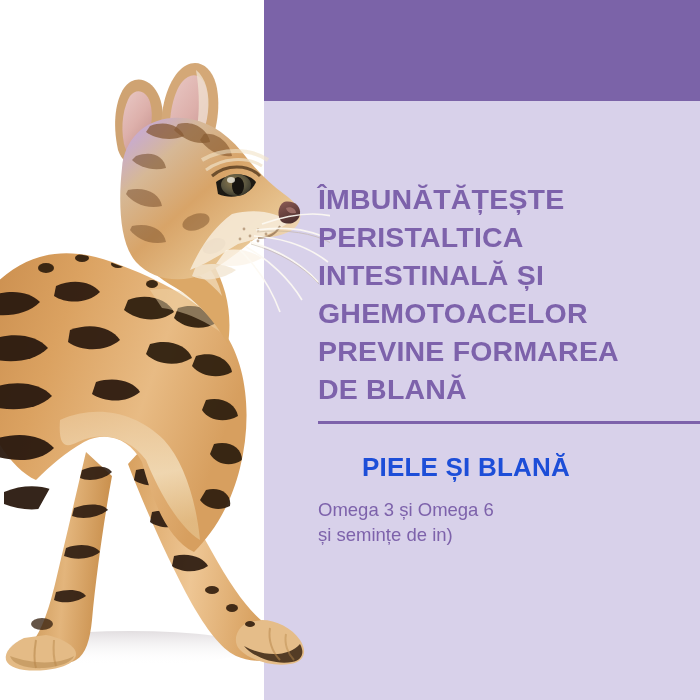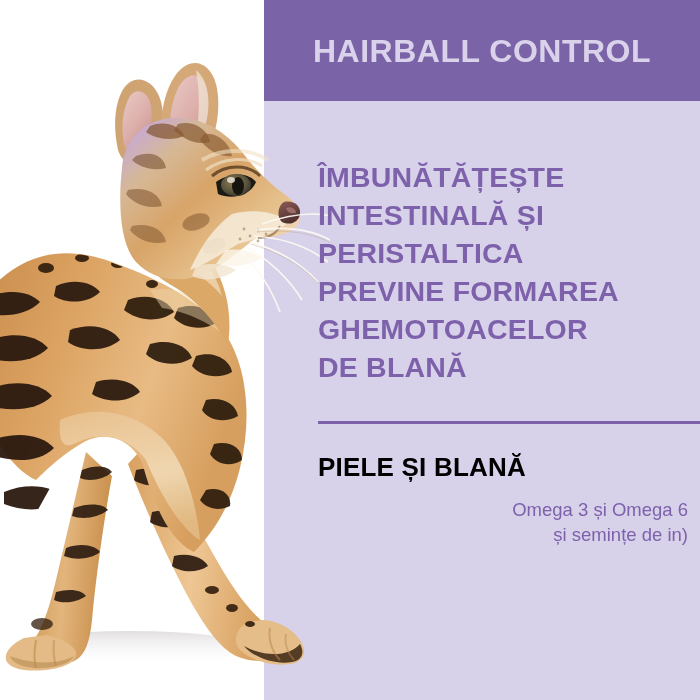--- a/index.html
+++ b/index.html
@@ -59,21 +59,21 @@
     position: absolute;
     left: 0;
     top: 0;
     width: 330px;
     height: 700px;
   }
   
   #claim-block {
     position: absolute;
     left: 318px;
-    top: 158px;
+    top: 180px;
     width: 360px;
   }
   #claim-block .claim-line {
     color: #7d62ab;
     font-size: 28.5px;
     font-weight: bold;
     line-height: 38px;
     letter-spacing: 0.2px;
     white-space: nowrap;
   }
@@ -86,48 +86,47 @@
     background: #7d62ab;
   }
   
   #sub-block {
     position: absolute;
     left: 318px;
     top: 452px;
     width: 370px;
   }
   #sub-block .sub-heading-line {
-    color: #000000;
+    color: #1d4ed8;
     font-size: 26px;
     font-weight: bold;
     line-height: 31px;
     letter-spacing: 0.2px;
     white-space: nowrap;
+    margin-left: 44px;
   }
   #sub-body {
     margin-top: 14px;
-    text-align: right;
   }
   #sub-body .body-line {
     color: #7d62ab;
     font-size: 18.5px;
     font-weight: normal;
     line-height: 25px;
     white-space: nowrap;
   }
 </style>
 </head>
 <body>
 
 <div id="banner">
 
   <div id="content-panel"></div>
 
   <div id="header-band"></div>
-  <div id="header-title">HAIRBALL CONTROL</div>
 
   <svg id="cat-photo" viewBox="0 0 330 700" preserveAspectRatio="none" aria-hidden="true">
     <defs>
       <linearGradient id="furBase" x1="0" y1="0" x2="1" y2="0.4">
         <stop offset="0%" stop-color="#c98c4c"></stop>
         <stop offset="35%" stop-color="#dba261"></stop>
         <stop offset="70%" stop-color="#e8bb84"></stop>
         <stop offset="100%" stop-color="#d79f5f"></stop>
       </linearGradient>
       <linearGradient id="furHead" x1="0.1" y1="0.1" x2="0.9" y2="0.9">
@@ -352,24 +351,24 @@
         <path d="M257,232 C287,229 313,233 331,243"></path>
         <path d="M251,244 C279,252 303,266 319,284"></path>
       </g>
 
       <path d="M196,266 C210,262 226,264 236,270 C222,280 204,282 192,276 Z" fill="#f3e6d2" opacity="0.8"></path>
     </g>
   </svg>
 
   <div id="claim-block">
     <div class="claim-line">ÎMBUNĂTĂȚEȘTE</div>
+    <div class="claim-line">PERISTALTICA</div>
     <div class="claim-line">INTESTINALĂ ȘI</div>
-    <div class="claim-line">PERISTALTICA</div>
+    <div class="claim-line">GHEMOTOACELOR</div>
     <div class="claim-line">PREVINE FORMAREA</div>
-    <div class="claim-line">GHEMOTOACELOR</div>
     <div class="claim-line">DE BLANĂ</div>
   </div>
 
   <div id="divider"></div>
 
   <div id="sub-block">
     <div class="sub-heading-line">PIELE ȘI BLANĂ</div>
     <div id="sub-body">
       <div class="body-line">Omega 3 și Omega 6</div>
       <div class="body-line">și semințe de in)</div>

